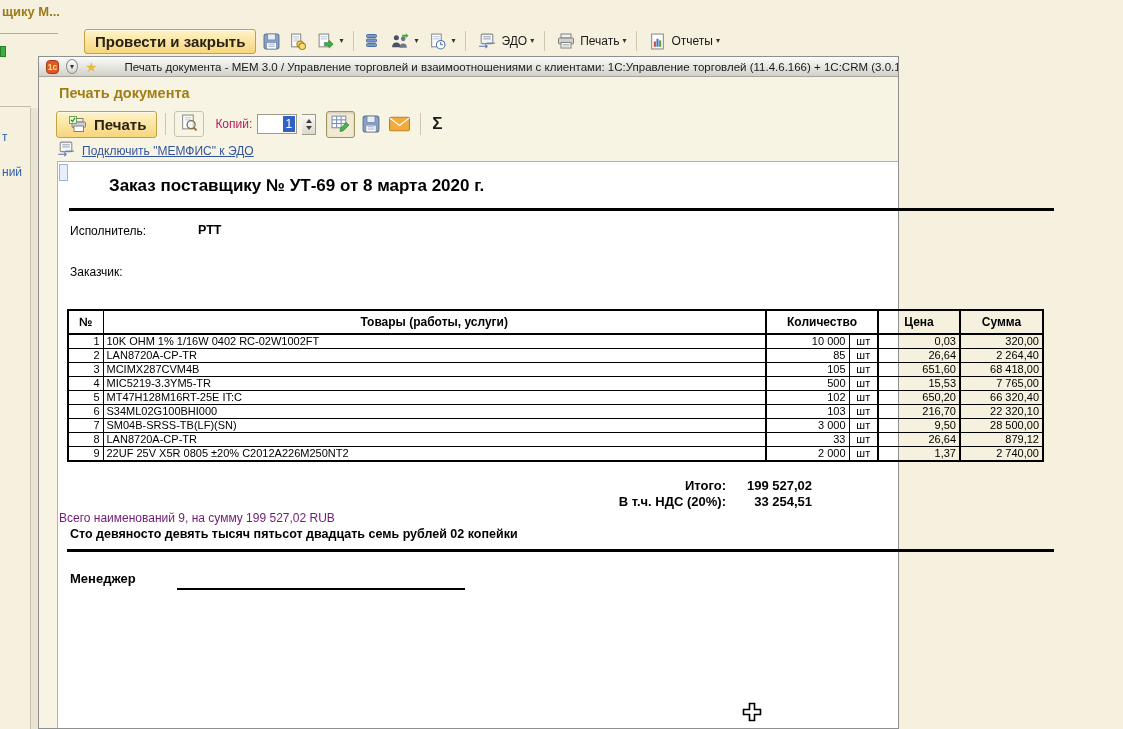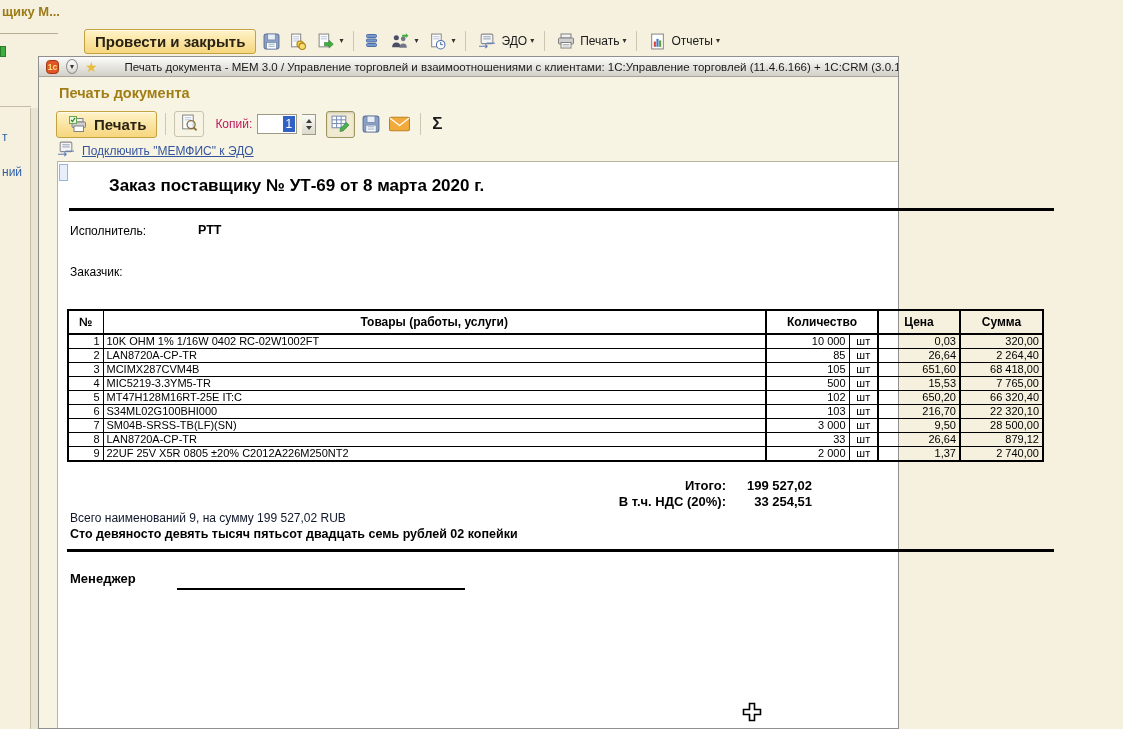--- a/index.html
+++ b/index.html
@@ -68,21 +68,21 @@
   td.f-num, th.h-num { text-align:right; }
   th.h-num { text-align:center; }
   td.f-item { text-align:left; }
   td.f-qty { text-align:right; }
   td.f-unit { text-align:center; }
   td.f-price, td.f-sum { text-align:right; }
 
   .totals { position:absolute; top:316px; right:86px; font-size:13px; font-weight:bold; color:#000; }
   .trow { display:flex; justify-content:flex-end; line-height:16px; }
   .tval { width:86px; text-align:right; }
-  .summary { position:absolute; left:12px; top:349px; font-size:12px; color:#0f172a; }
+  .summary { position:absolute; left:1px; top:349px; font-size:12px; color:#701a75; }
   .words { position:absolute; left:12px; top:365px; font-size:12.5px; font-weight:bold; color:#000; }
   .manager { position:absolute; left:12px; top:409px; font-size:13px; font-weight:bold; color:#000; }
   .sign-line { position:absolute; left:119px; top:426px; width:288px; height:2px; background:#000; }
 
   .cursor { position:absolute; left:741px; top:701px; }
 </style>
 </head>
 <body>
 
 <div id="screen">

